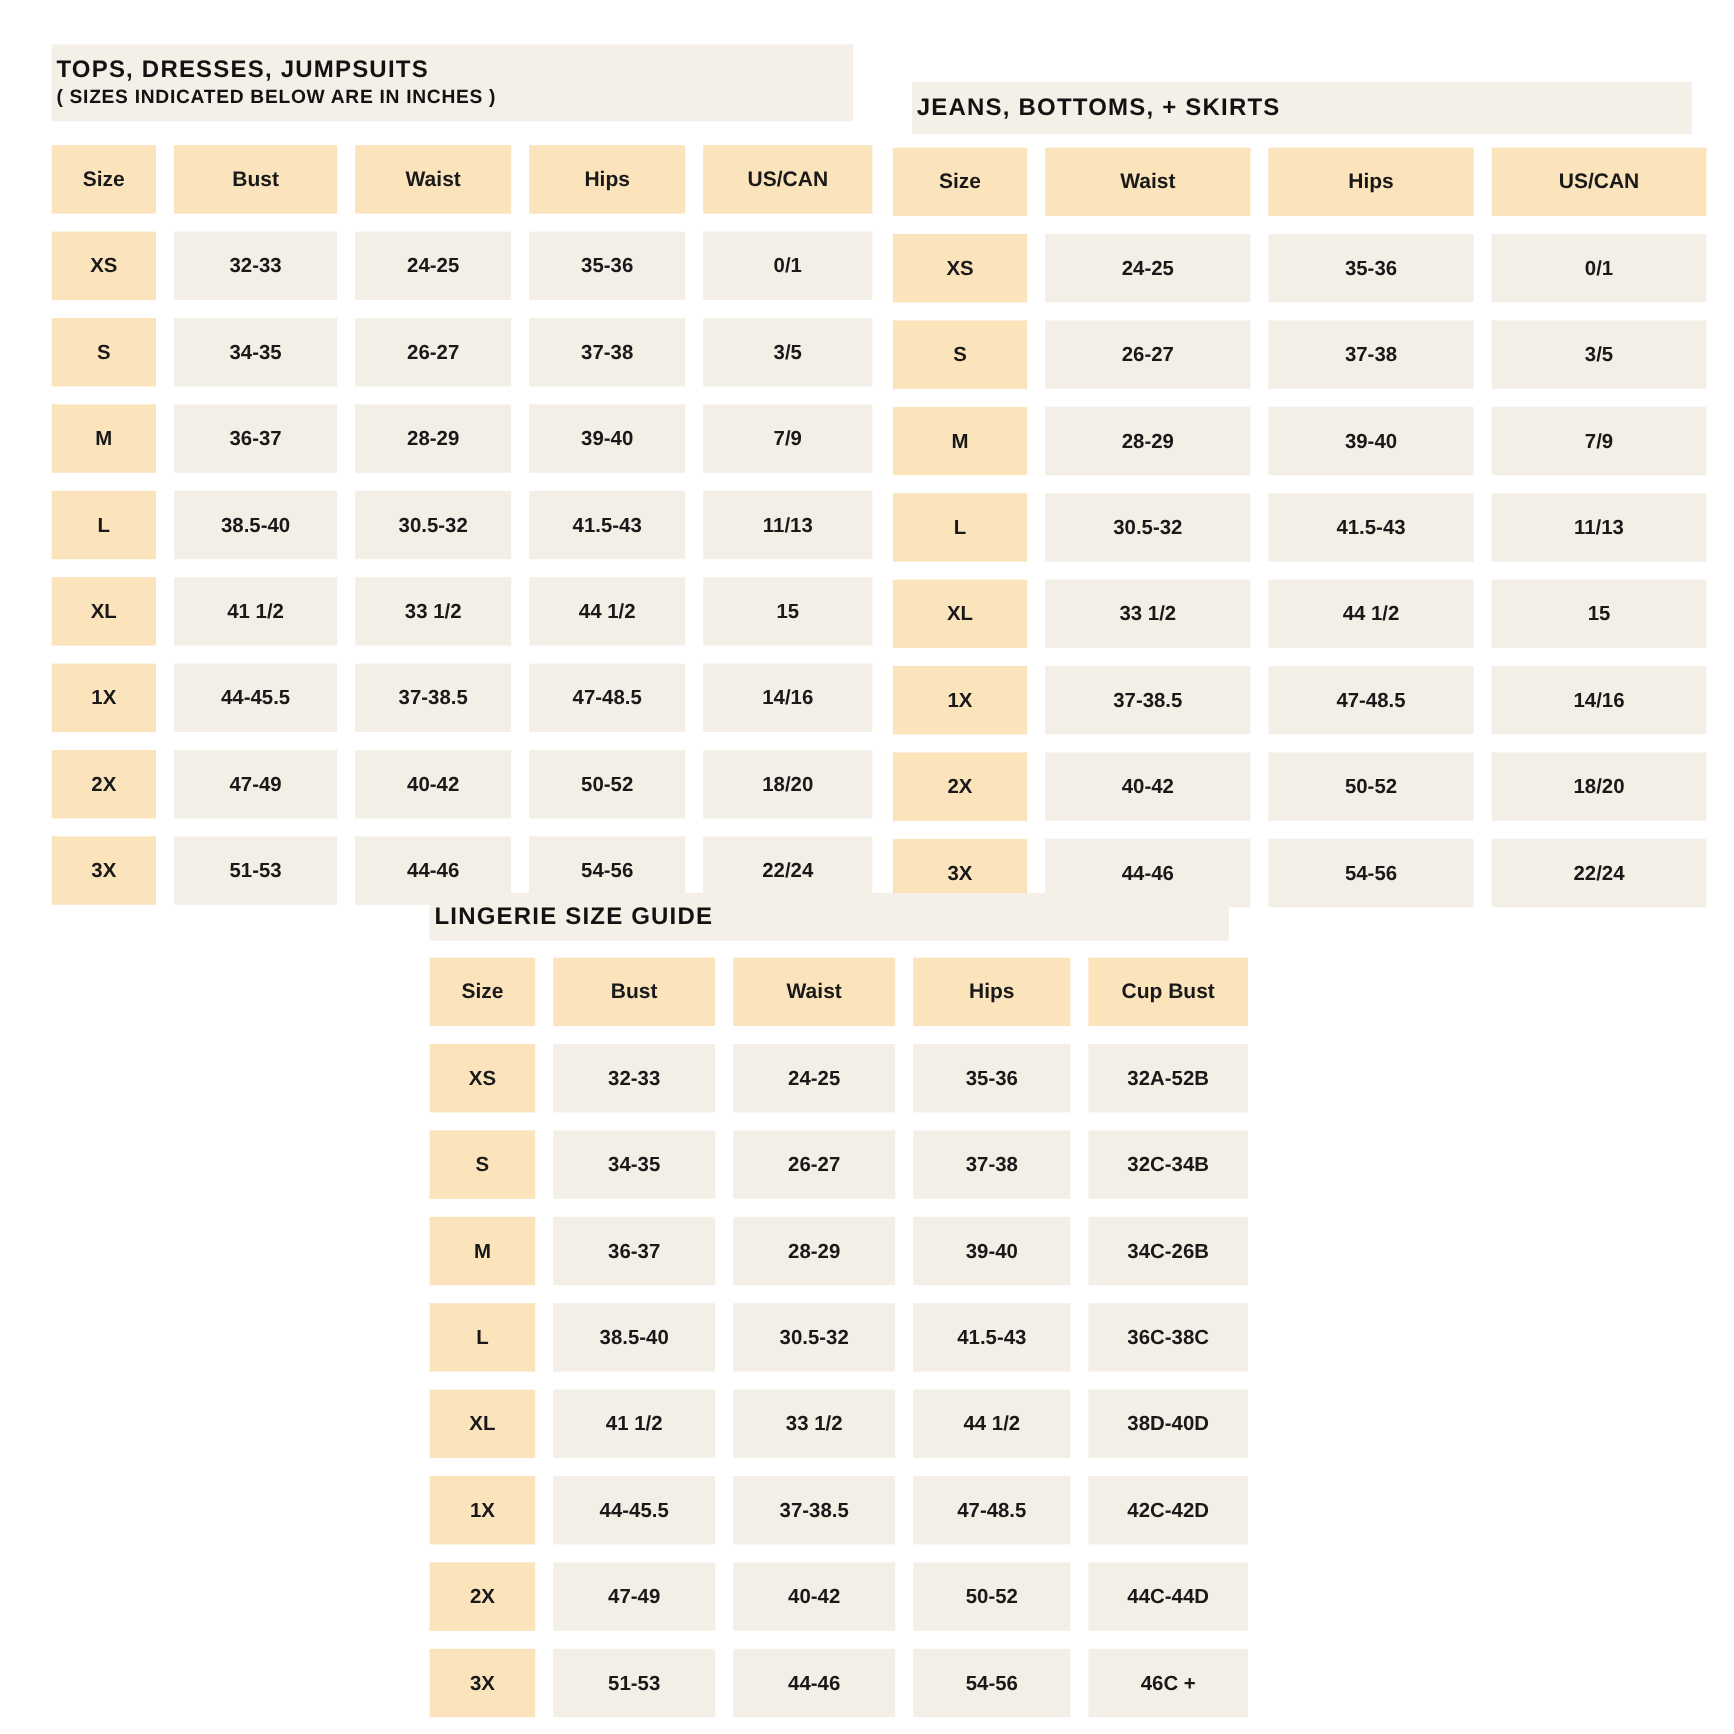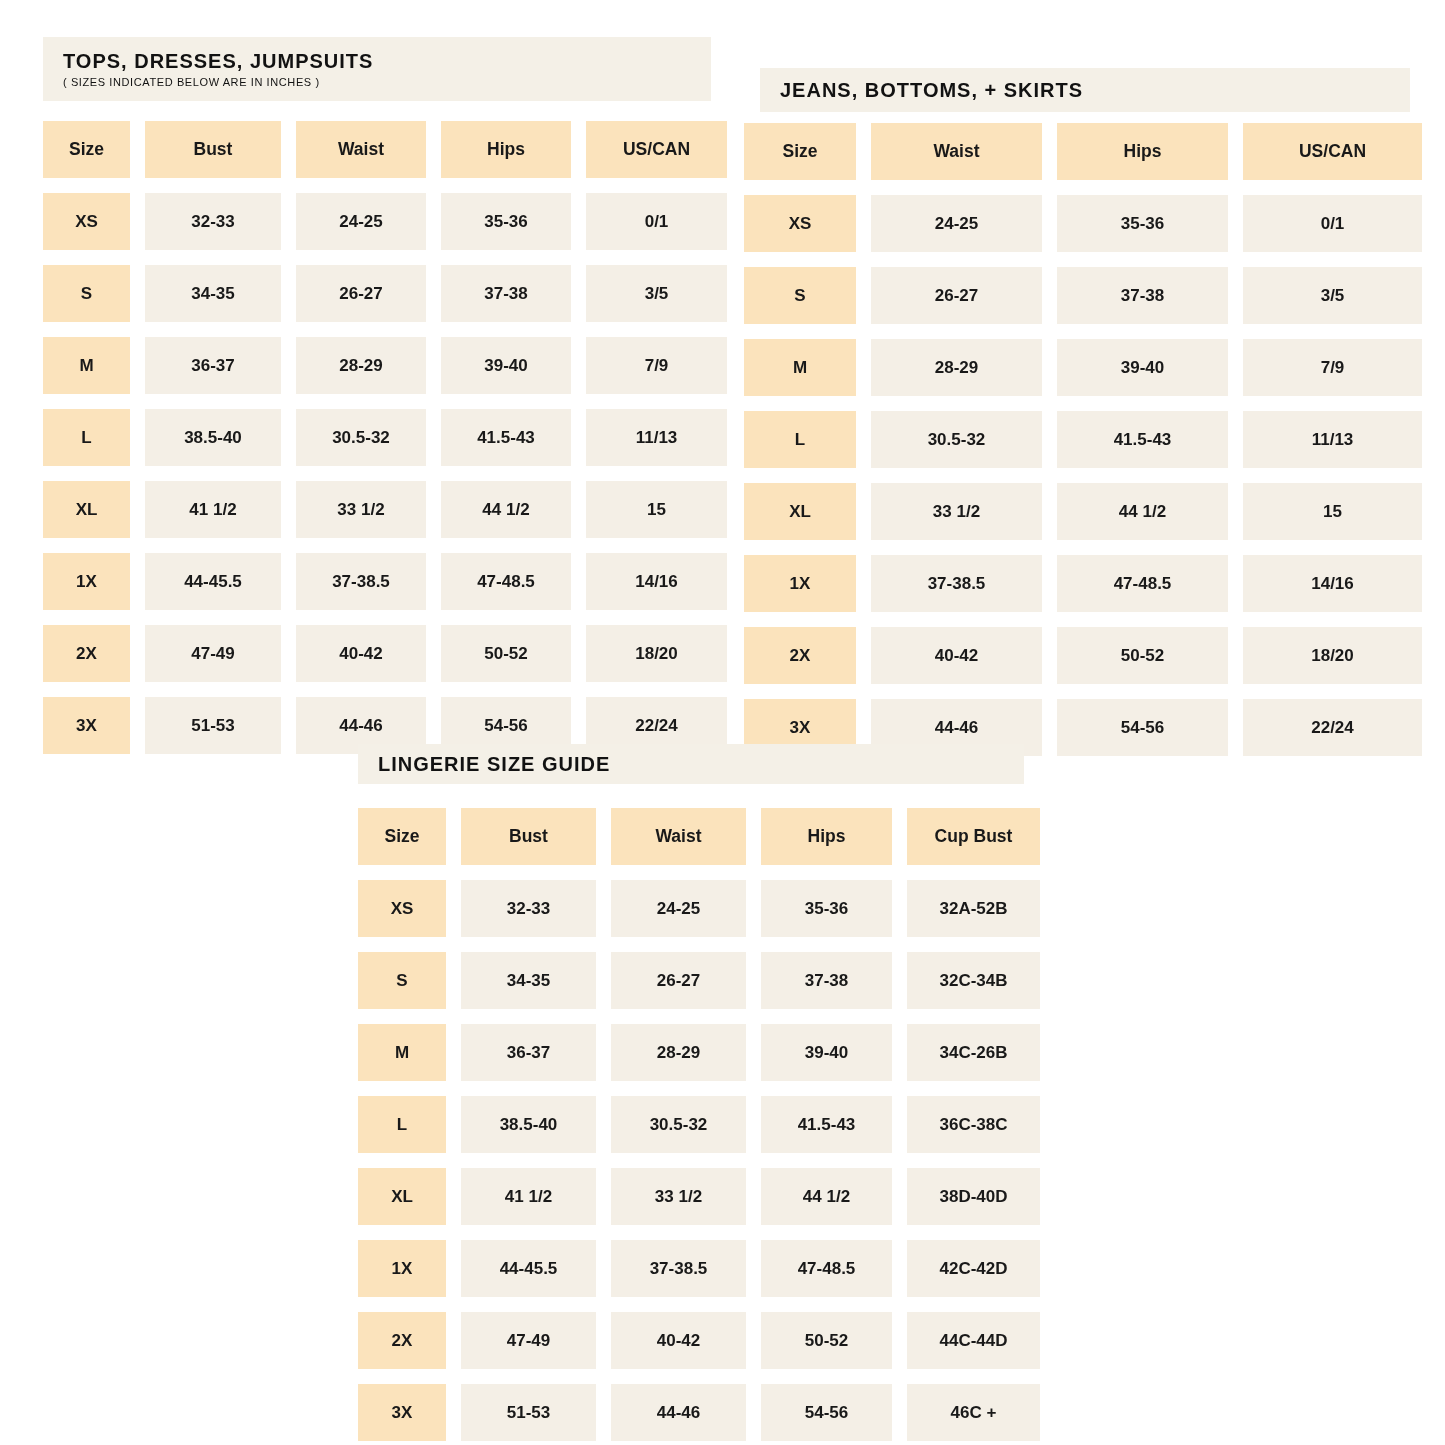--- a/index.html
+++ b/index.html
@@ -25,37 +25,37 @@
   #table-0 { left: 43px;  top: 37px;  width: 668px; }
   #table-1 { left: 744px; top: 68px;  width: 666px; }
   #table-2 { left: 358px; top: 744px; width: 666px; }
 
   .banner {
     background: var(--banner, #F4F0E7);
     box-sizing: border-box;
     display: flex;
     flex-direction: column;
     justify-content: center;
-    padding-left: 20px;
+    padding-left: 4px;
     padding-right: 12px;
   }
   #table-0 .banner { height: 64px; margin-bottom: 20px; }
   #table-1 .banner { height: 44px; margin-bottom: 11px; margin-left: 16px; }
-  #table-2 .banner { height: 40px; margin-bottom: 24px; }
+  #table-2 .banner { height: 40px; margin-bottom: 14px; }
 
   .title {
     font-size: 20px;
     font-weight: bold;
     letter-spacing: 1px;
     color: #121212;
     white-space: nowrap;
   }
   .subtitle {
-    font-size: 11px;
-    font-weight: normal;
+    font-size: 16px;
+    font-weight: bold;
     letter-spacing: 0.6px;
     color: #121212;
     margin-top: 3px;
     white-space: nowrap;
   }
 
   .grid {
     display: grid;
     column-gap: 11px;
     row-gap: 11px;

